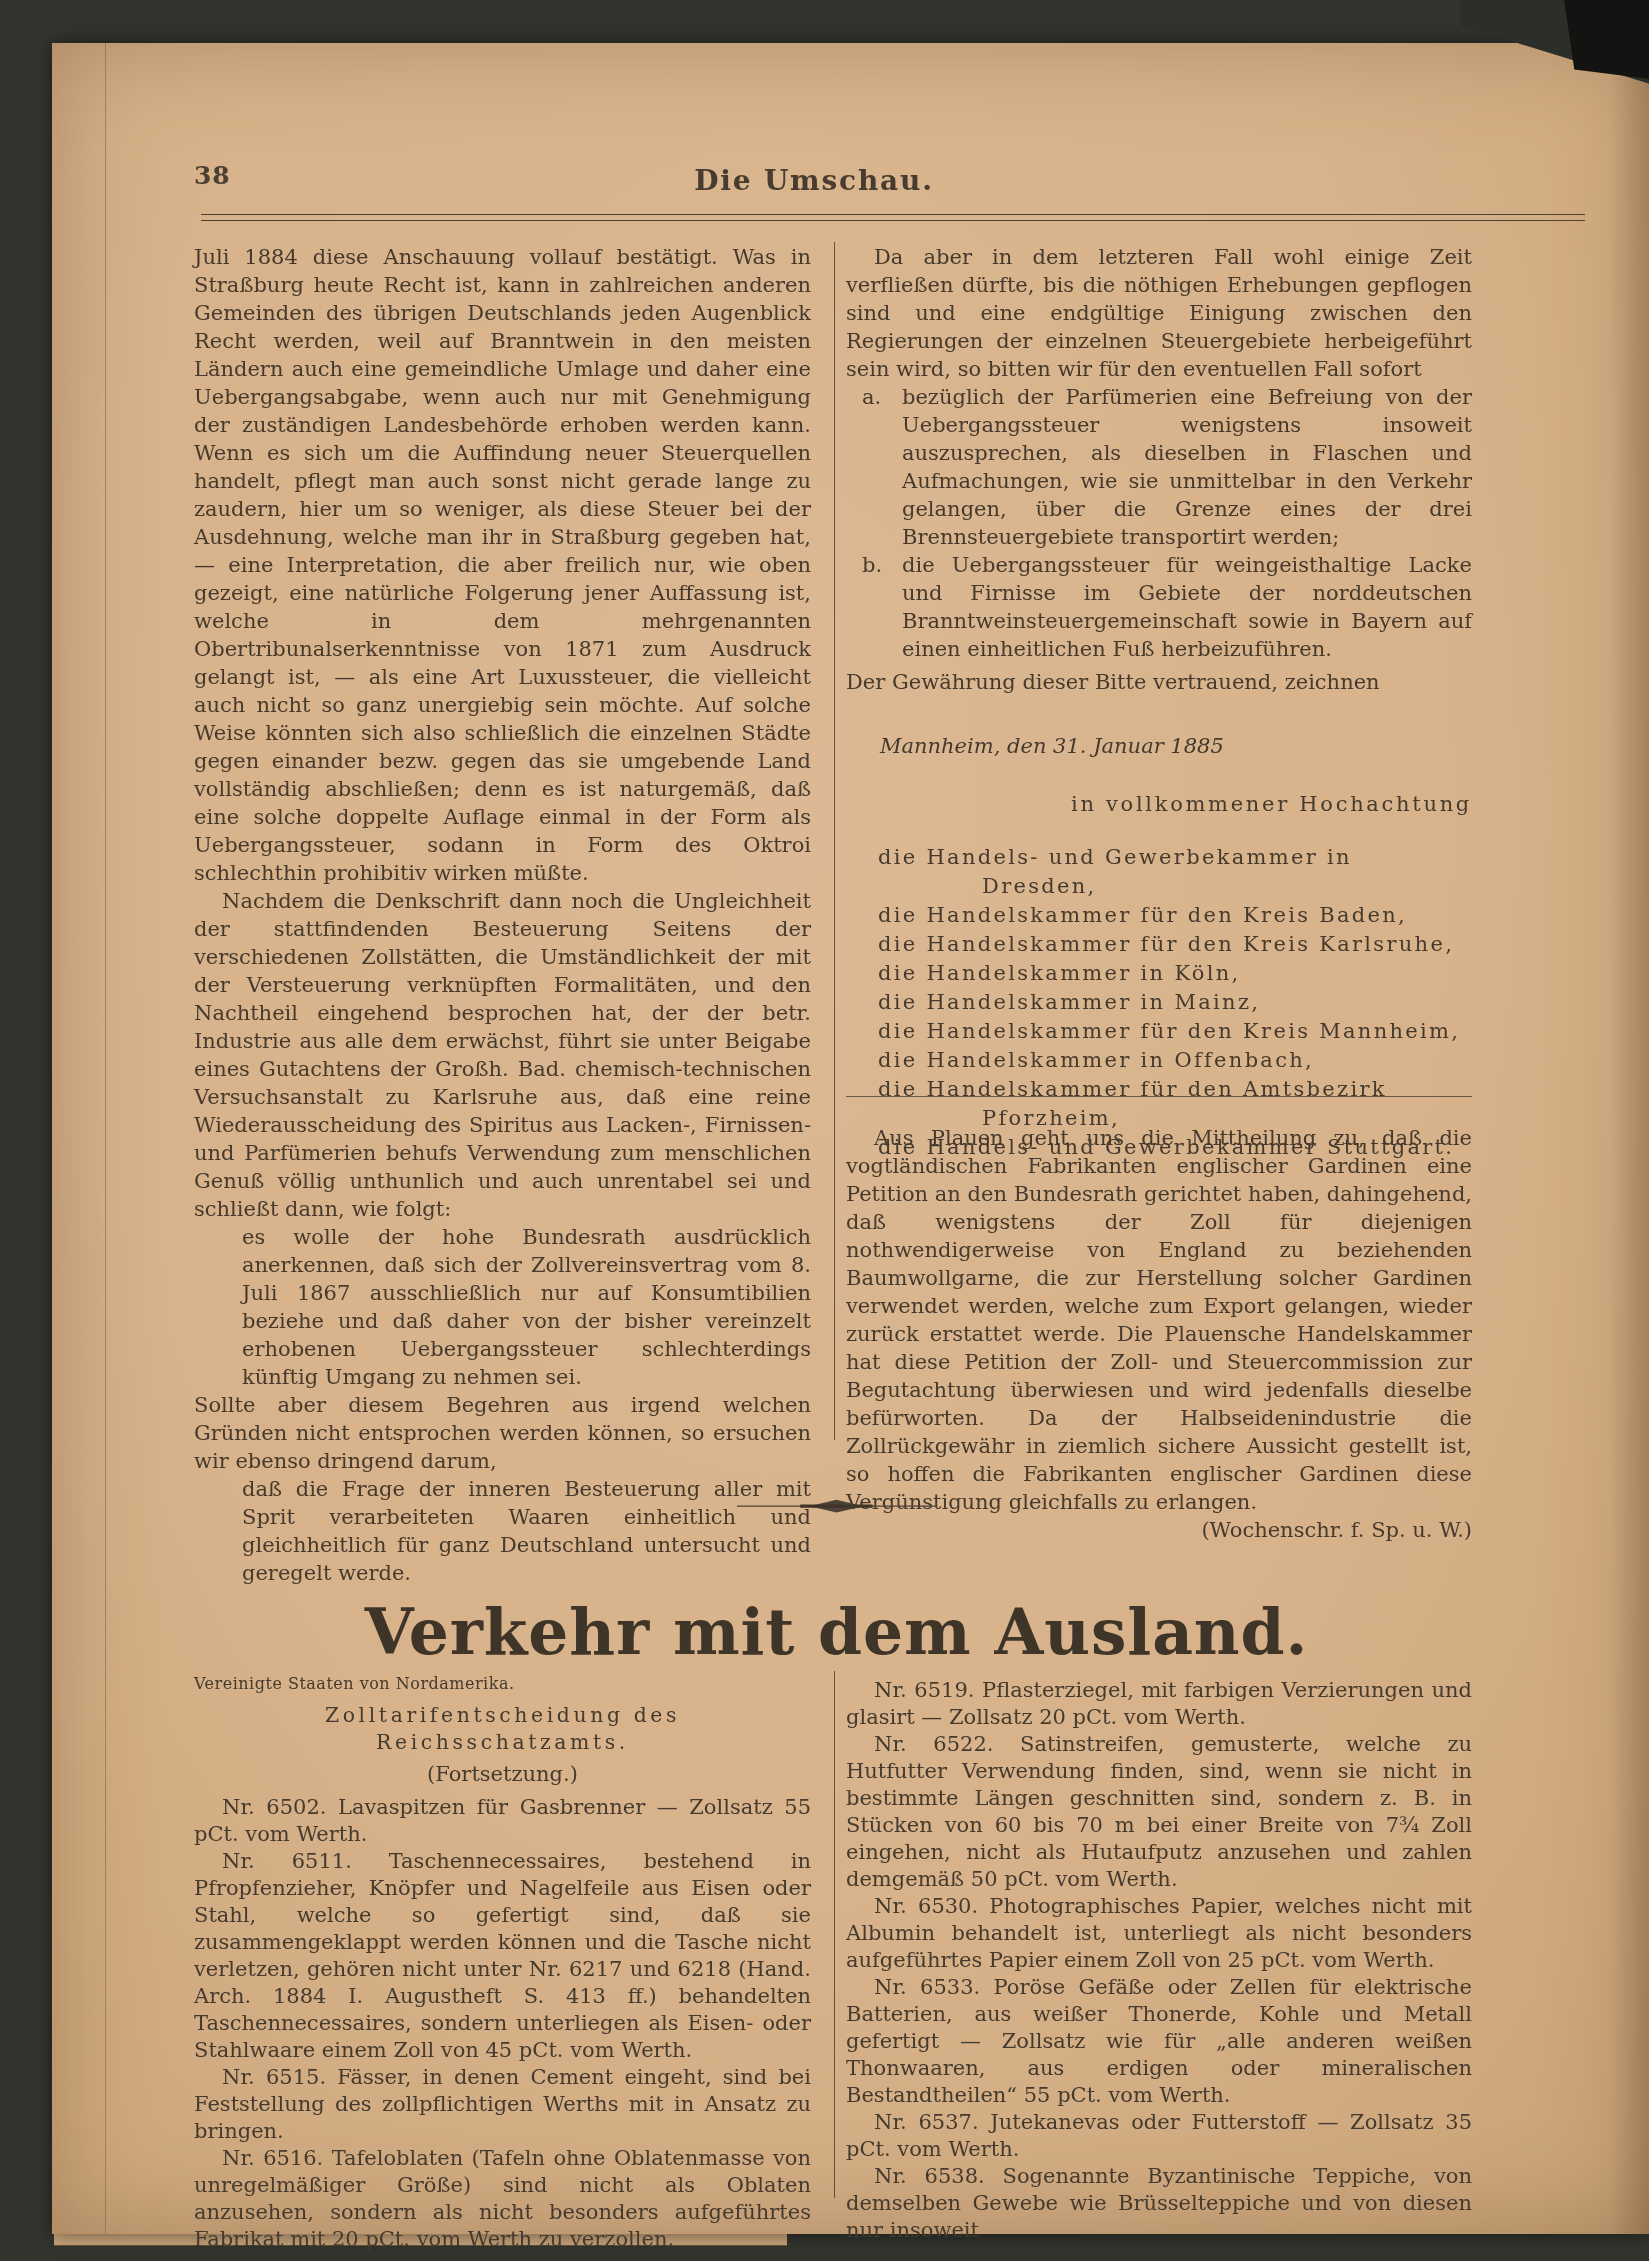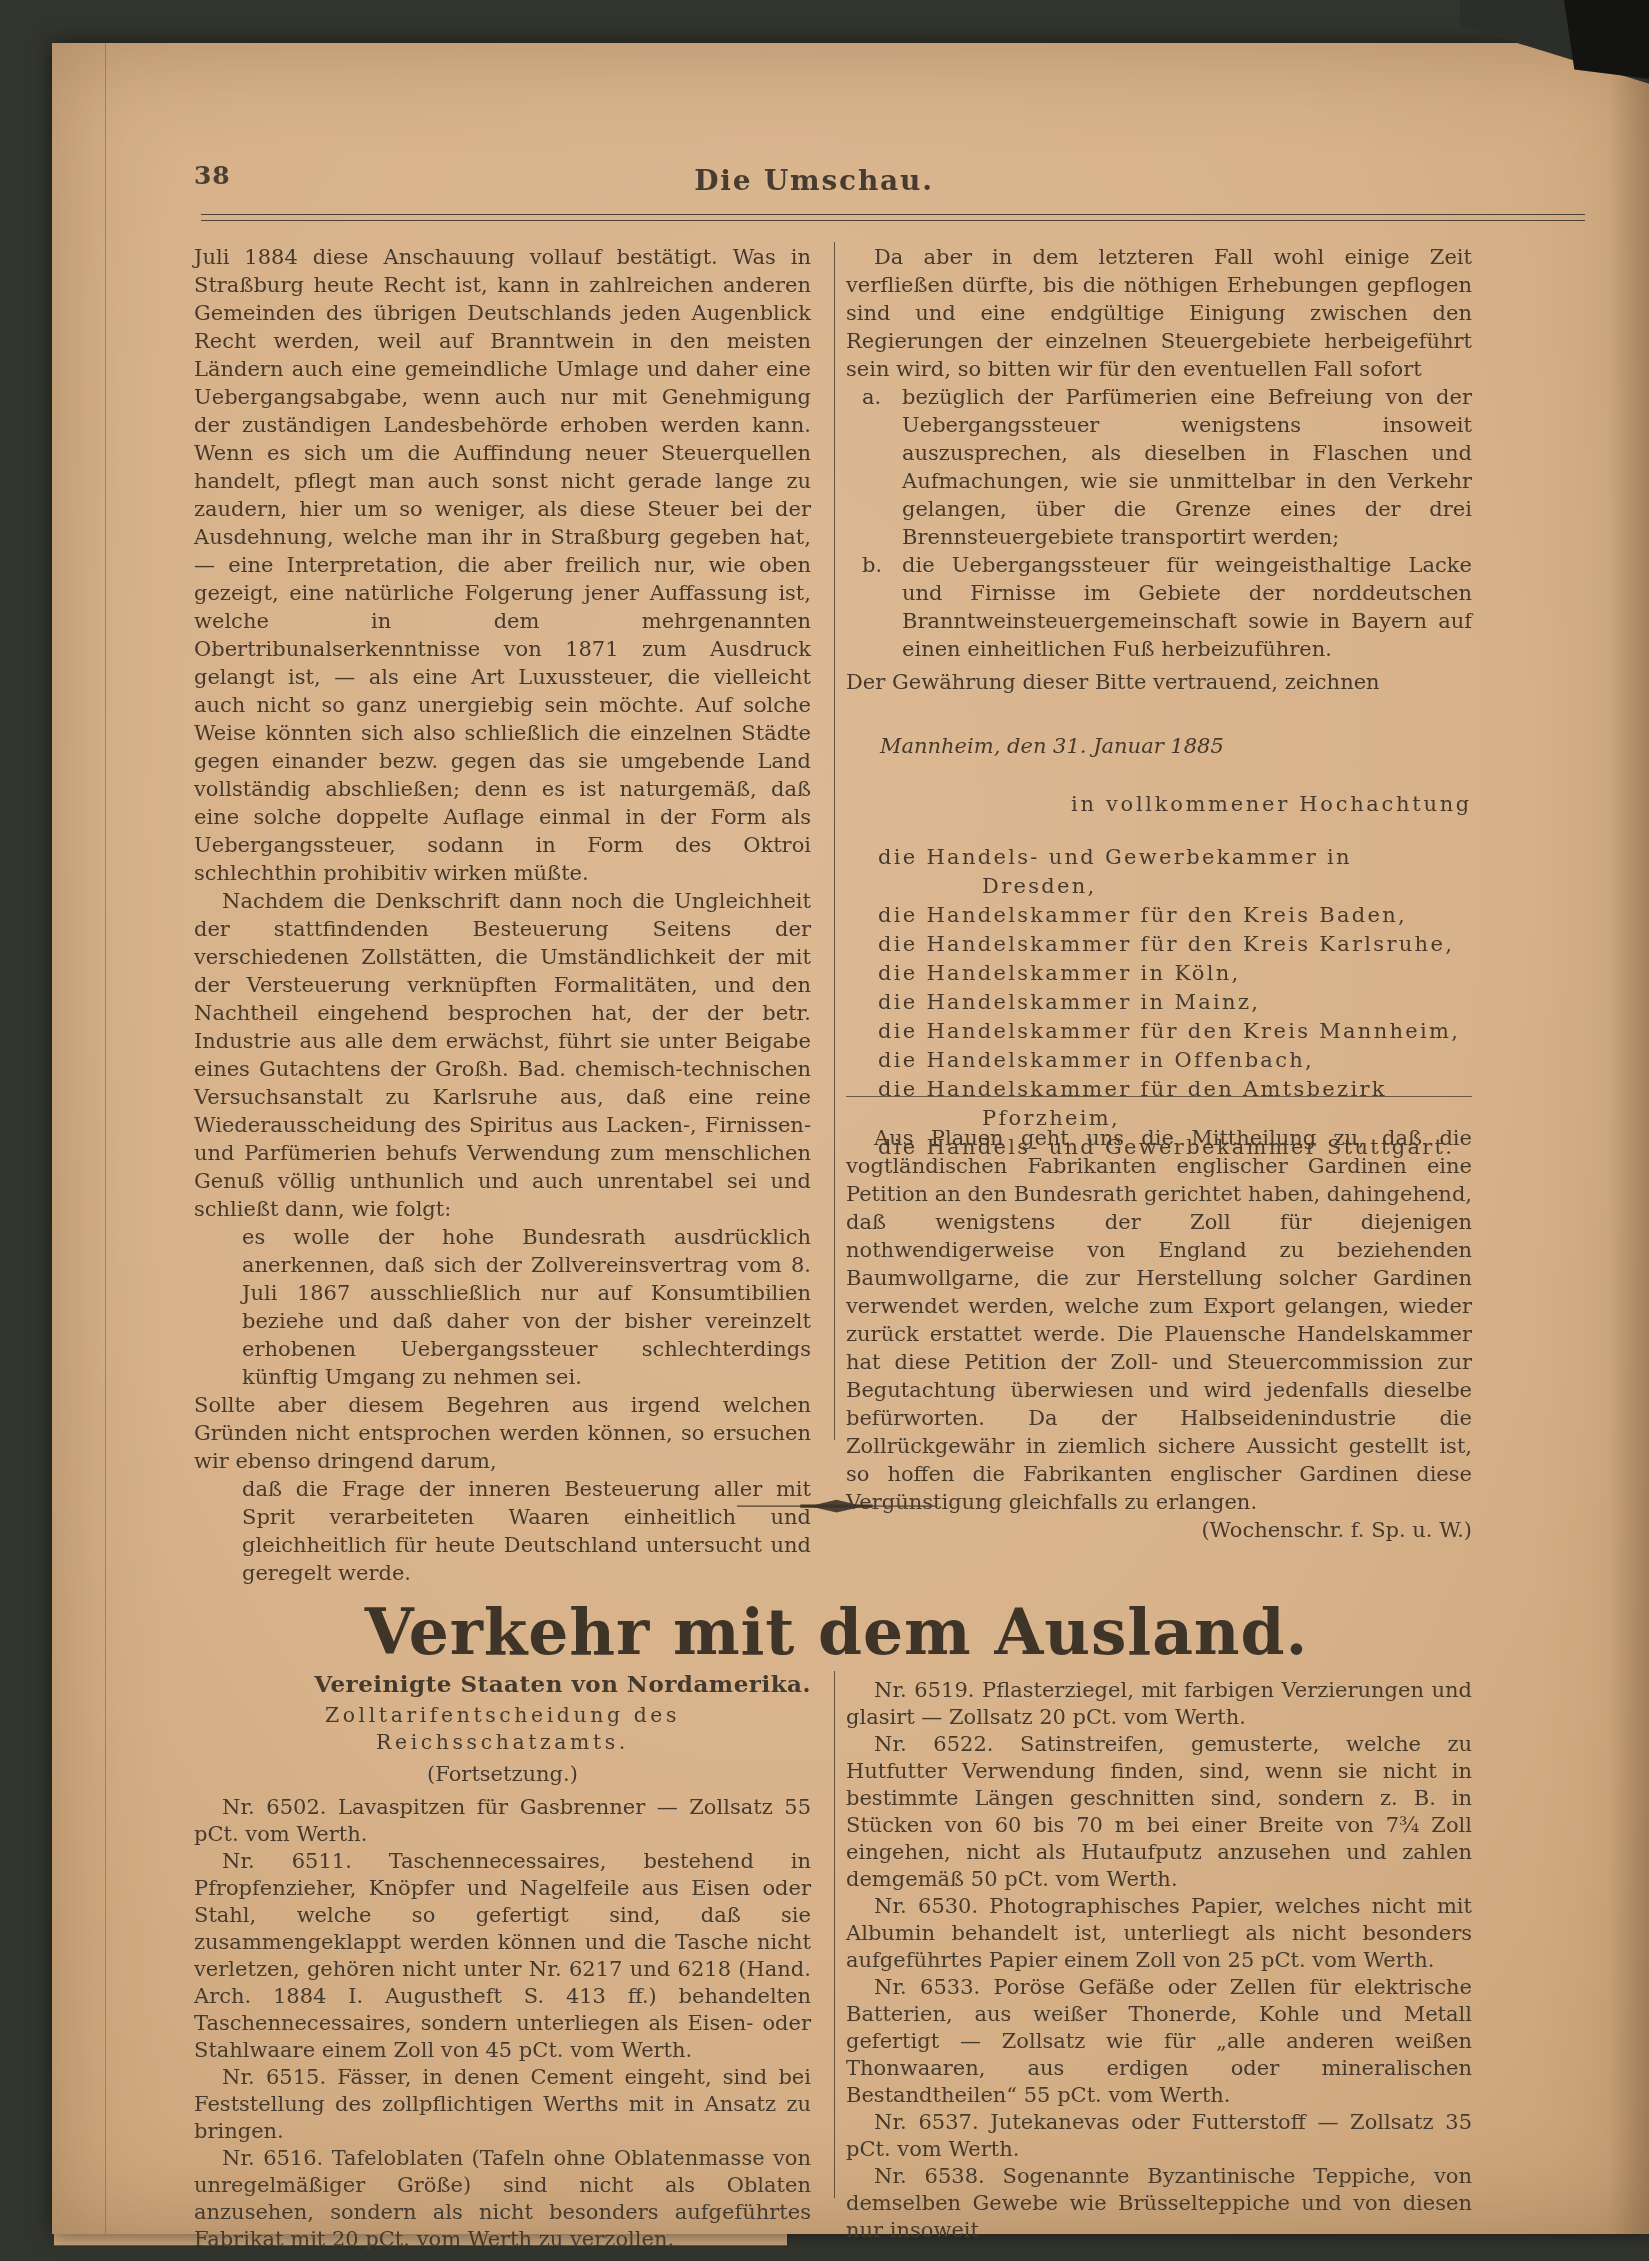--- a/index.html
+++ b/index.html
@@ -96,21 +96,21 @@
   }
   .section-heading{
     position:absolute;left:149px;top:1534px;width:1271px;
     text-align:center;font-size:63px;font-weight:bold;color:#3e3428;
     letter-spacing:0.9px;
     margin-top:18px;
   }
   
   .col-lower-left{position:absolute;left:142px;top:1627px;width:617px;font-size:21px;line-height:27px;text-align:justify;}
   .col-lower-right{position:absolute;left:794px;top:1634px;width:626px;font-size:21px;line-height:27px;text-align:justify;}
-  .country-heading{text-align:right;font-weight:bold;font-size:23px;letter-spacing:0.5px;margin-bottom:4.5px;}
+  .country-heading{text-align:left;font-weight:normal;font-size:16px;letter-spacing:0.5px;margin-bottom:4.5px;}
   .sub-heading{text-align:center;letter-spacing:3.6px;font-size:20.4px;margin-bottom:5.4px;}
   .continuation{text-align:center;margin-bottom:6.3px;}
   .entry{text-indent:28px;}
 </style>
 </head>
 <body>
 
 <div class="corner-shade"></div>
 <div class="corner-black"></div>
 <div class="bottom-sheet-edge"></div>
@@ -123,21 +123,21 @@
   <div class="journal-title">Die Umschau.</div>
   <div class="double-rule"></div>
 
   <div class="divider divider-upper"></div>
 
   <div class="col col-left">
     <p>Juli 1884 diese Anschauung vollauf bestätigt. Was in Straßburg heute Recht ist, kann in zahlreichen anderen Gemeinden des übrigen Deutschlands jeden Augenblick Recht werden, weil auf Branntwein in den meisten Ländern auch eine gemeindliche Umlage und daher eine Uebergangsabgabe, wenn auch nur mit Genehmigung der zuständigen Landesbehörde erhoben werden kann. Wenn es sich um die Auffindung neuer Steuerquellen handelt, pflegt man auch sonst nicht gerade lange zu zaudern, hier um so weniger, als diese Steuer bei der Ausdehnung, welche man ihr in Straßburg gegeben hat, — eine Interpretation, die aber freilich nur, wie oben gezeigt, eine natürliche Folgerung jener Auffassung ist, welche in dem mehrgenannten Obertribunalserkenntnisse von 1871 zum Ausdruck gelangt ist, — als eine Art Luxussteuer, die vielleicht auch nicht so ganz unergiebig sein möchte. Auf solche Weise könnten sich also schließlich die einzelnen Städte gegen einander bezw. gegen das sie umgebende Land vollständig abschließen; denn es ist naturgemäß, daß eine solche doppelte Auflage einmal in der Form als Uebergangssteuer, sodann in Form des Oktroi schlechthin prohibitiv wirken müßte.</p>
     <p class="indent">Nachdem die Denkschrift dann noch die Ungleichheit der stattfindenden Besteuerung Seitens der verschiedenen Zollstätten, die Umständlichkeit der mit der Versteuerung verknüpften Formalitäten, und den Nachtheil eingehend besprochen hat, der der betr. Industrie aus alle dem erwächst, führt sie unter Beigabe eines Gutachtens der Großh. Bad. chemisch-technischen Versuchsanstalt zu Karlsruhe aus, daß eine reine Wiederausscheidung des Spiritus aus Lacken-, Firnissen- und Parfümerien behufs Verwendung zum menschlichen Genuß völlig unthunlich und auch unrentabel sei und schließt dann, wie folgt:</p>
     <p class="quote">es wolle der hohe Bundesrath ausdrücklich anerkennen, daß sich der Zollvereinsvertrag vom 8. Juli 1867 ausschließlich nur auf Konsumtibilien beziehe und daß daher von der bisher vereinzelt erhobenen Uebergangssteuer schlechterdings künftig Umgang zu nehmen sei.</p>
     <p>Sollte aber diesem Begehren aus irgend welchen Gründen nicht entsprochen werden können, so ersuchen wir ebenso dringend darum,</p>
-    <p class="quote">daß die Frage der inneren Besteuerung aller mit Sprit verarbeiteten Waaren einheitlich und gleichheitlich für heute Deutschland untersucht und geregelt werde.</p>
+    <p class="quote">daß die Frage der inneren Besteuerung aller mit Sprit verarbeiteten Waaren einheitlich und gleichheitlich für ganz Deutschland untersucht und geregelt werde.</p>
   </div>
 
   <div class="col col-right">
     <p class="indent">Da aber in dem letzteren Fall wohl einige Zeit verfließen dürfte, bis die nöthigen Erhebungen gepflogen sind und eine endgültige Einigung zwischen den Regierungen der einzelnen Steuergebiete herbeigeführt sein wird, so bitten wir für den eventuellen Fall sofort</p>
     <p class="petition-item"><span class="marker">a.</span><span>bezüglich der Parfümerien eine Befreiung von der Uebergangssteuer wenigstens insoweit auszusprechen, als dieselben in Flaschen und Aufmachungen, wie sie unmittelbar in den Verkehr gelangen, über die Grenze eines der drei Brennsteuergebiete transportirt werden;</span></p>
     <p class="petition-item"><span class="marker">b.</span><span>die Uebergangssteuer für weingeisthaltige Lacke und Firnisse im Gebiete der norddeutschen Branntweinsteuergemeinschaft sowie in Bayern auf einen einheitlichen Fuß herbeizuführen.</span></p>
     <p class="sig-intro">Der Gewährung dieser Bitte vertrauend, zeichnen</p>
     <p class="dateline">Mannheim, den 31. Januar 1885</p>
     <p class="salutation">in vollkommener Hochachtung</p>
     <div class="chambers">

